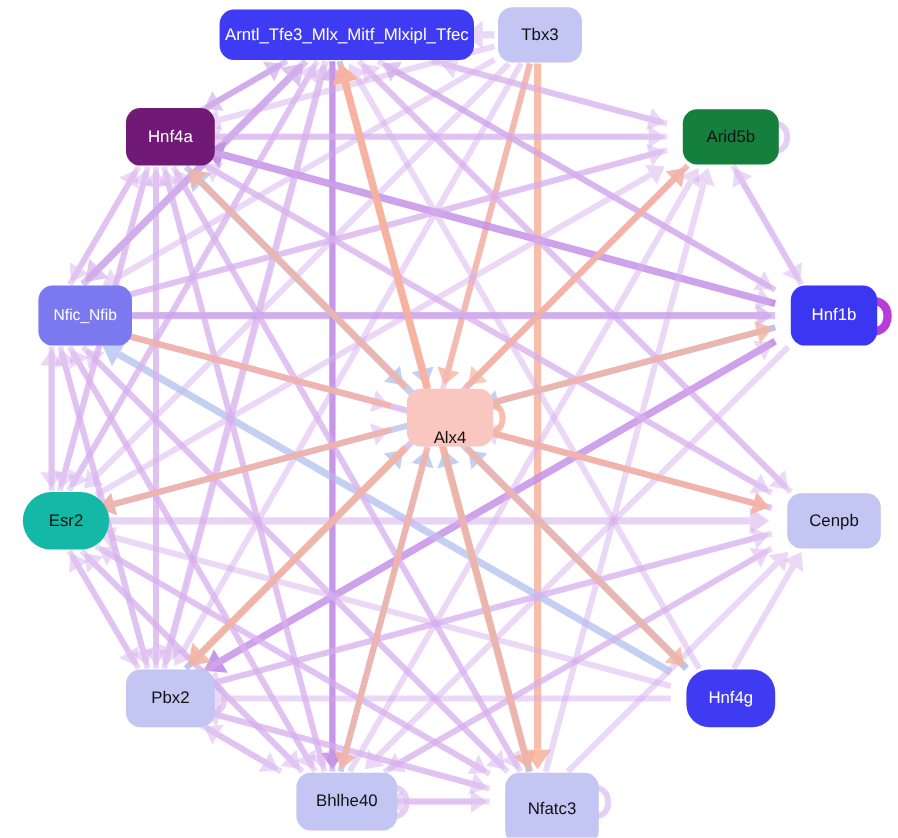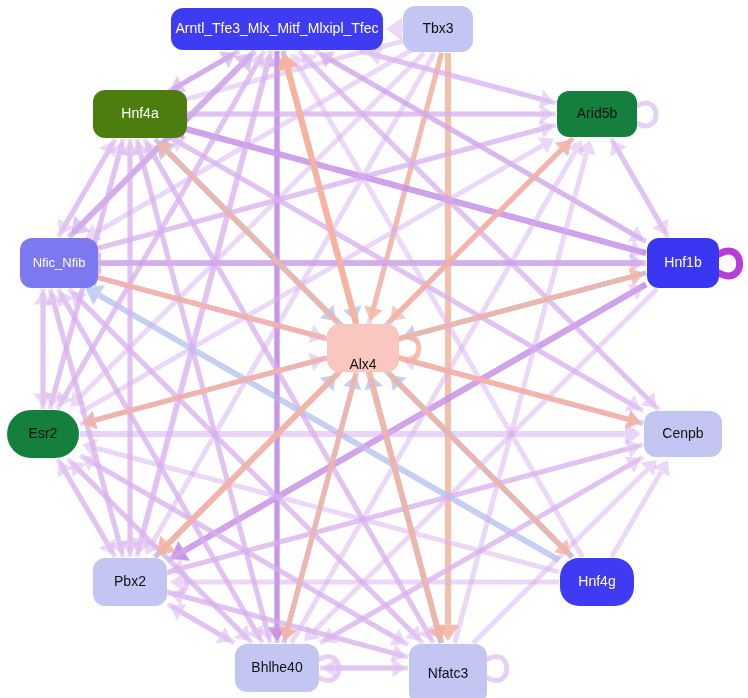--- a/index.html
+++ b/index.html
@@ -1,20 +1,20 @@
 <!DOCTYPE html>
 <html><head>
 <meta charset="utf-8">
 <style>
   html,body{margin:0;padding:0;background:#ffffff;}
   body{width:748px;height:698px;overflow:hidden;font-family:"Liberation Sans",sans-serif;}
   #canvas{position:relative;width:748px;height:698px;background:#ffffff;}
   #edge-layer{position:absolute;left:0;top:0;width:748px;height:698px;}
   .node{position:absolute;box-sizing:border-box;display:flex;align-items:center;justify-content:center;
-        border-radius:12px;text-align:center;line-height:1.1;white-space:nowrap;}
+        border-radius:12px;text-align:center;line-height:1.1;white-space:nowrap;margin-left:12px;}
   .node-label{pointer-events:none;}
 </style>
 </head>
 <body>
 
 <div id="canvas">
   <svg id="edge-layer" viewBox="0 0 748 698" xmlns="http://www.w3.org/2000/svg">
       <g opacity="0.55">
         <line x1="238.95294117647057" y1="51" x2="181.68688192199912" y2="84.11302746006854" stroke="#c89de8" stroke-width="5" stroke-linecap="butt"></line>
         <polygon points="0,0 -13.5,-9.5 -13.5,9.5" fill="#c89de8" transform="translate(170,90.87074829931973) rotate(149.96215525432655)"></polygon>
@@ -513,26 +513,26 @@
       </div>
       <div class="node" style="left: 409px; top: 644px; width: 78px; height: 60px; background: rgb(195, 197, 243); color: rgb(17, 17, 17); font-size: 14px;">
         <span class="node-label">Nfatc3</span>
       </div>
       <div class="node" style="left: 235px; top: 644px; width: 84px; height: 48px; background: rgb(195, 197, 243); color: rgb(17, 17, 17); font-size: 14px;">
         <span class="node-label">Bhlhe40</span>
       </div>
       <div class="node" style="left: 93px; top: 558px; width: 74px; height: 48px; background: rgb(195, 197, 243); color: rgb(17, 17, 17); font-size: 14px;">
         <span class="node-label">Pbx2</span>
       </div>
-      <div class="node" style="left: 7px; top: 410px; width: 72px; height: 48px; background: #15803d; color: rgb(17, 17, 17); font-size: 14px; border-radius: 24px;">
+      <div class="node" style="left: 7px; top: 410px; width: 72px; height: 48px; background: #14b8a6; color: rgb(17, 17, 17); font-size: 14px; border-radius: 24px;">
         <span class="node-label">Esr2</span>
       </div>
       <div class="node" style="left: 20px; top: 238px; width: 78px; height: 50px; background: rgb(124, 120, 240); color: rgb(255, 255, 255); font-size: 13px;">
         <span class="node-label">Nfic_Nfib</span>
       </div>
-      <div class="node" style="left: 93px; top: 90px; width: 94px; height: 48px; background: #4d7c0f; color: rgb(255, 255, 255); font-size: 14px;">
+      <div class="node" style="left: 93px; top: 90px; width: 74px; height: 48px; background: #701a75; color: rgb(255, 255, 255); font-size: 14px;">
         <span class="node-label">Hnf4a</span>
       </div>
       <div class="node" style="left: 327px; top: 324px; width: 72px; height: 48px; background: rgb(249, 199, 192); color: rgb(17, 17, 17); font-size: 14px; align-items: flex-end;">
         <span class="node-label">Alx4</span>
       </div>
     </div>
 </div>
 
 </body></html>

